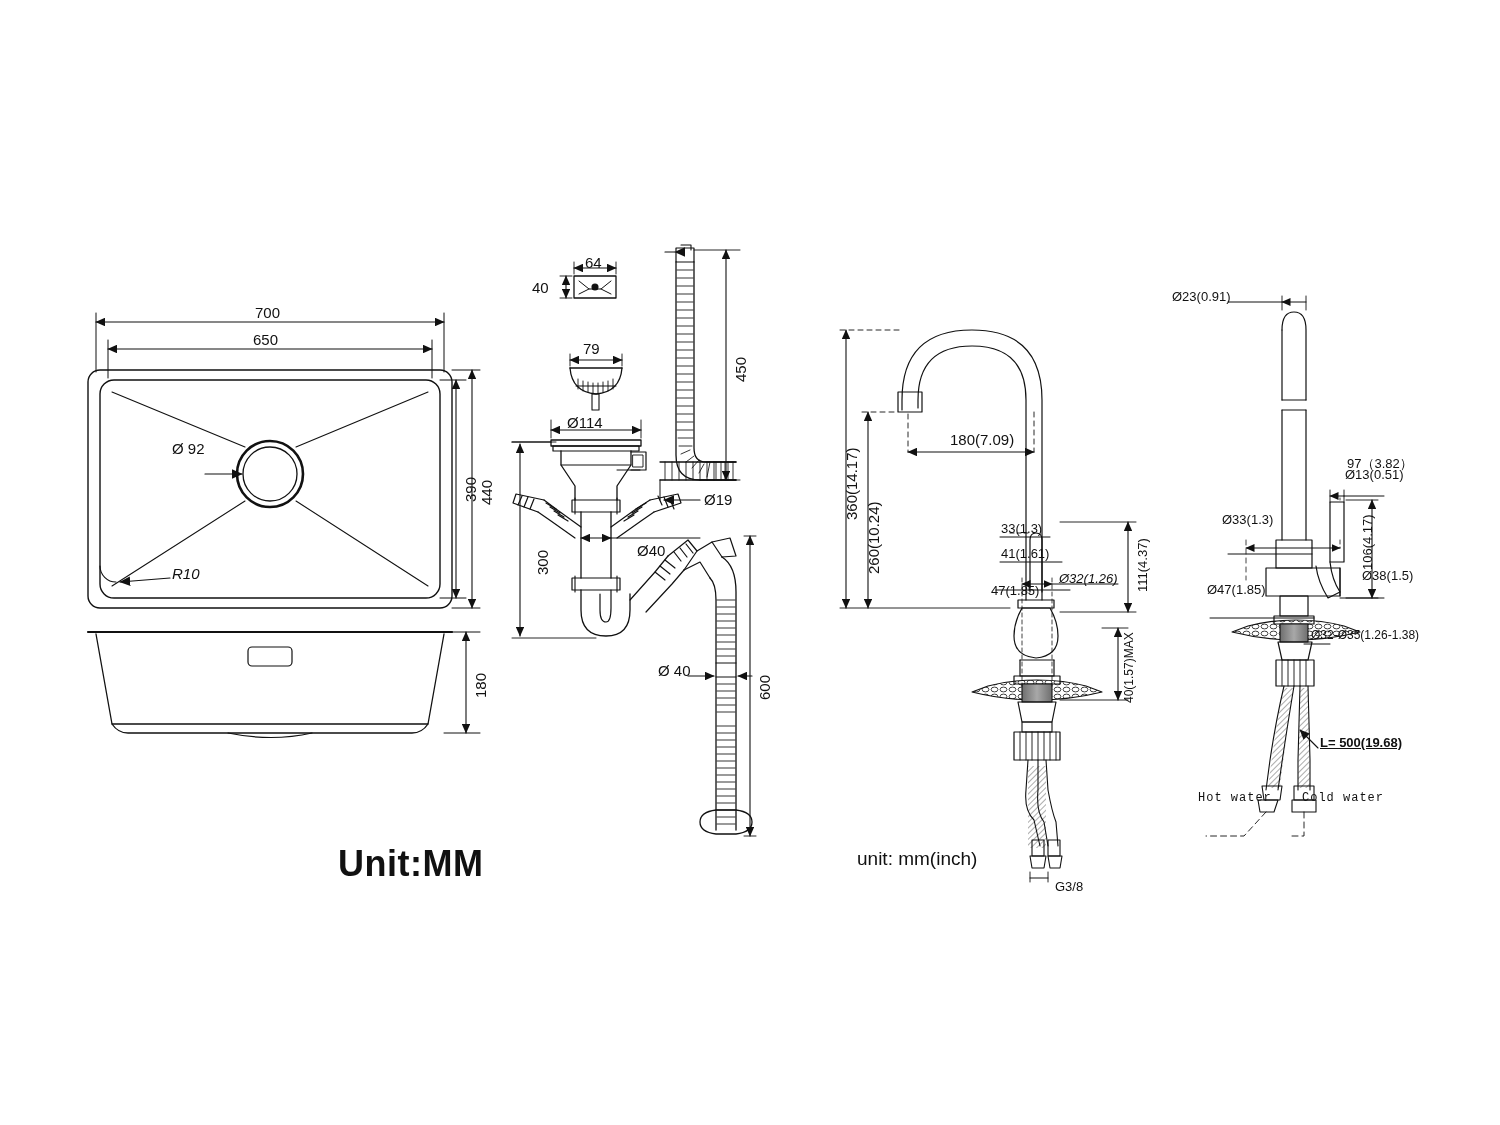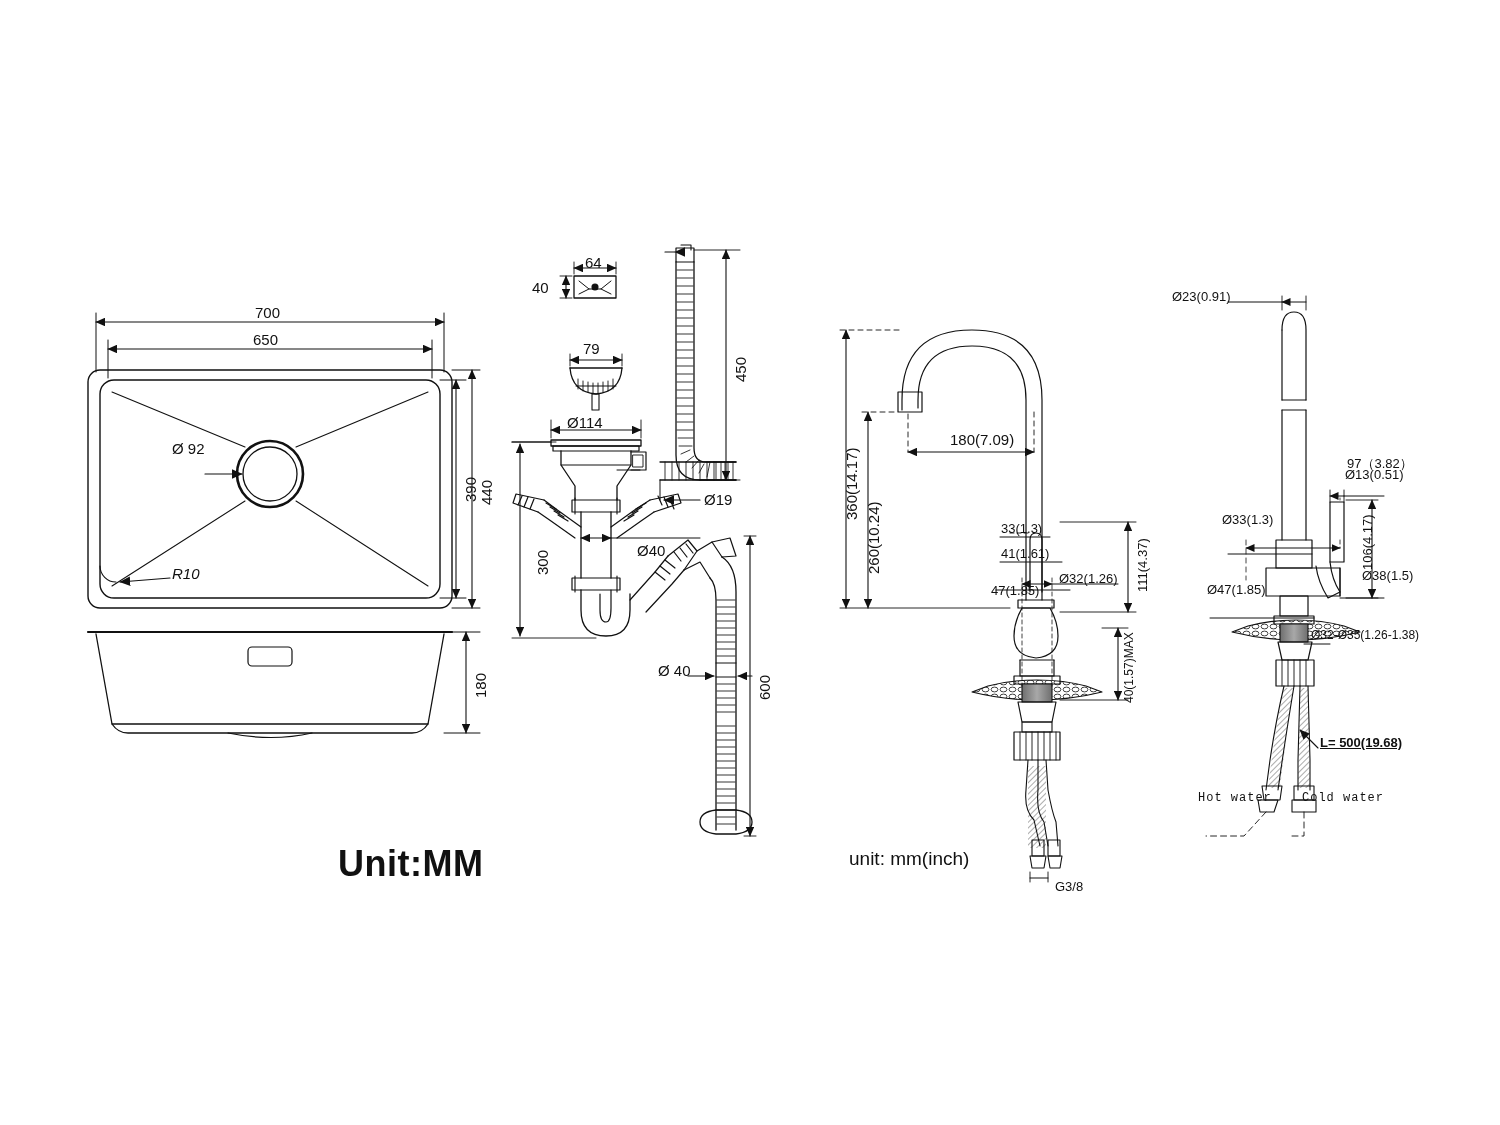--- a/index.html
+++ b/index.html
@@ -7,21 +7,21 @@
        font-family:"Liberation Sans", sans-serif;color:#111;}
   .stage{position:absolute;left:0;top:0;width:1500px;height:1125px;}
   svg{position:absolute;left:0;top:0;width:1500px;height:1125px;}
   .lbl{position:absolute;white-space:nowrap;font-family:"Liberation Sans",sans-serif;
        color:#111;letter-spacing:0px;}
   .d{font-size:15px;}
   .dsm{font-size:13px;}
   .dxs{font-size:12px;}
   .rot{transform:rotate(-90deg);transform-origin:0 0;}
   .unitbig{font-size:36px;font-weight:bold;letter-spacing:0.5px;}
-  .unitsm{font-size:19px;}
+  .unitsm{font-size:19px;margin-left:8px;}
   .bold{font-weight:bold;}
   .mono{font-family:"Liberation Mono",monospace;font-size:12px;letter-spacing:1px;}
 </style>
 </head>
 <body>
 
 <div class="stage">
 
 <svg viewBox="0 0 1500 1125" xmlns="http://www.w3.org/2000/svg">
   <defs>
@@ -490,21 +490,21 @@
 <div class="lbl d rot" style="left:534px;top:575px;">300</div>
 <div class="lbl d" style="left:658px;top:662px;">Ø 40</div>
 <div class="lbl d rot" style="left:756px;top:700px;">600</div>
 
 <div class="lbl d rot" style="left:843px;top:520px;">360(14.17)</div>
 <div class="lbl d rot" style="left:865px;top:574px;">260(10.24)</div>
 <div class="lbl d" style="left:950px;top:431px;">180(7.09)</div>
 <div class="lbl dsm" style="left:1001px;top:521px;">33(1.3)</div>
 <div class="lbl dsm" style="left:1001px;top:546px;">41(1.61)</div>
 <div class="lbl dsm" style="left:991px;top:583px;">47(1.85)</div>
-<div class="lbl dsm" style="left:1059px;top:571px;">Ø32(1.26)</div>
+<div class="lbl dsm" style="left:1059px;top:571px;font-style:italic;">Ø32(1.26)</div>
 <div class="lbl dsm rot" style="left:1135px;top:592px;">111(4.37)</div>
 <div class="lbl dxs rot" style="left:1122px;top:703px;">40(1.57)MAX</div>
 <div class="lbl dsm" style="left:1055px;top:879px;">G3/8</div>
 
 <div class="lbl dsm" style="left:1172px;top:289px;">Ø23(0.91)</div>
 <div class="lbl dsm" style="left:1347px;top:455px;">97（3.82）</div>
 <div class="lbl dsm" style="left:1345px;top:467px;">Ø13(0.51)</div>
 <div class="lbl dsm" style="left:1222px;top:512px;">Ø33(1.3)</div>
 <div class="lbl dsm rot" style="left:1360px;top:570px;">106(4.17)</div>
 <div class="lbl dsm" style="left:1362px;top:568px;">Ø38(1.5)</div>

